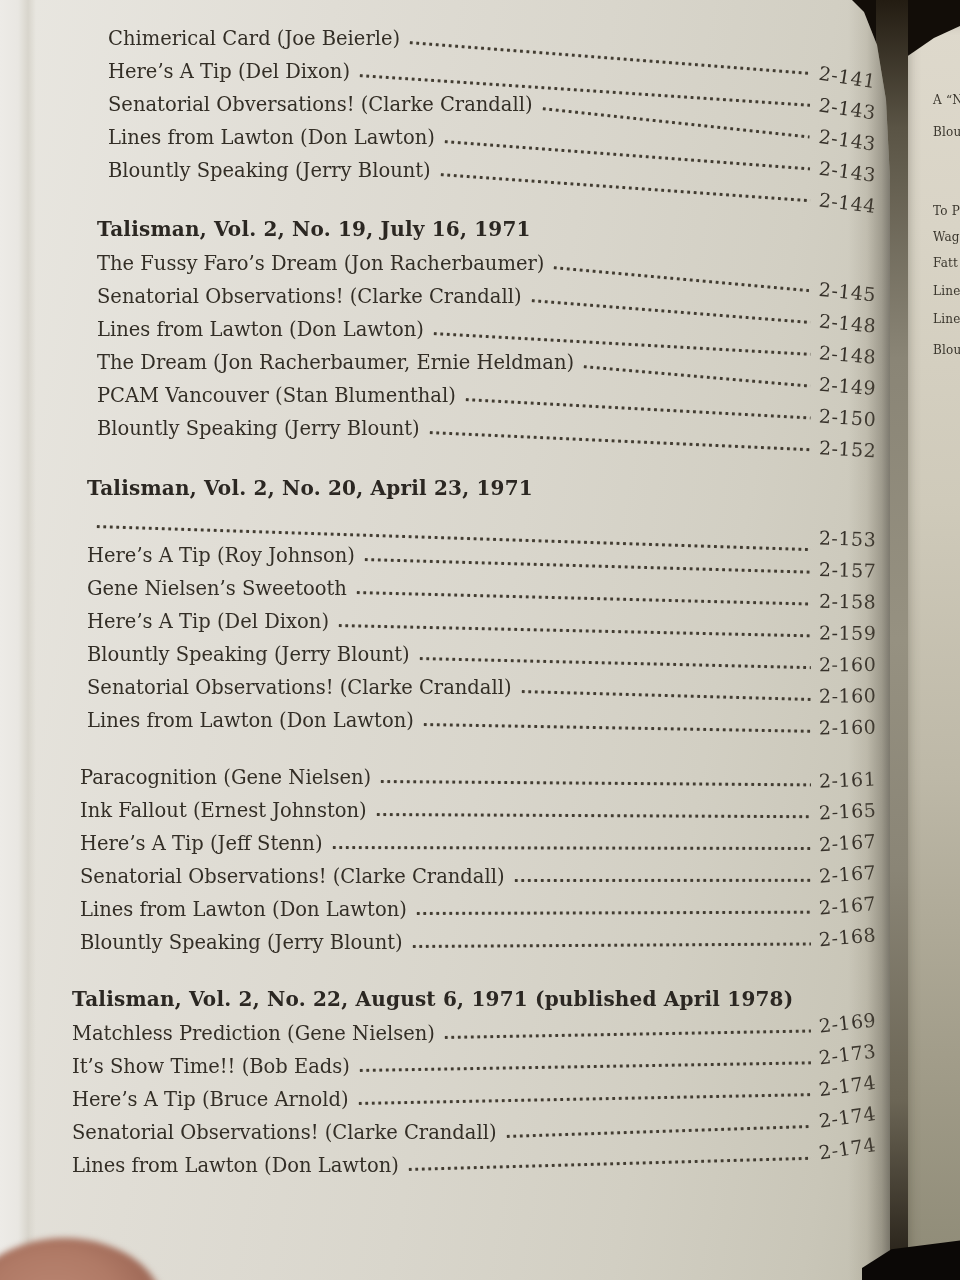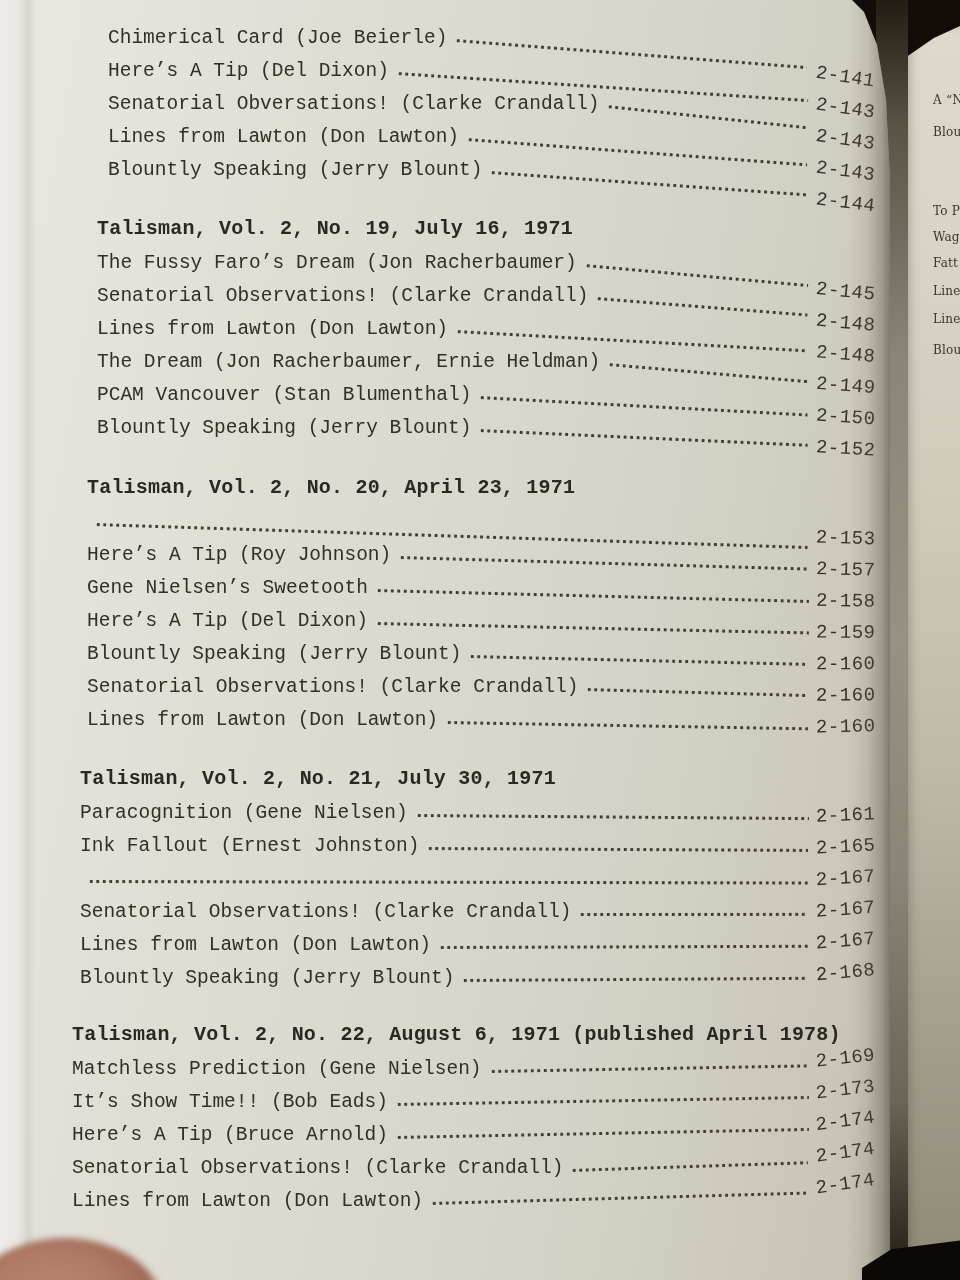--- a/index.html
+++ b/index.html
@@ -23,21 +23,20 @@
   
   .gap-strip{
     position:absolute;left:876px;top:0;width:32px;height:1280px;z-index:2;
     background:linear-gradient(180deg,#231c12 0%,#5a5445 10%,#8a8576 28%,#969181 50%,#8a8576 68%,#6b6555 86%,#201a12 100%);
   }
   
   .main-page{
     position:absolute;left:0;top:0;width:890px;height:1280px;z-index:3;
     background:linear-gradient(100deg,#e9e7e1 0%,#e0ddd5 30%,#d9d6cc 55%,#d2cfc3 75%,#c9c6b8 92%,#c2bfb0 100%);
     clip-path:polygon(0 0,852px 0,864px 12px,877px 45px,886px 100px,890px 180px,890px 100%,0 100%);
-    font-family:Liberation Mono, monospace;
   }
   .main-page::before{ 
     content:"";position:absolute;left:0;top:0;width:36px;height:100%;
     background:linear-gradient(90deg,#edebe7 0%,#e9e7e2 50%,#d8d5cc 78%,rgba(216,213,204,0) 100%);
   }
   .main-page::after{ 
     content:"";position:absolute;right:0;top:0;width:42px;height:100%;
     background:linear-gradient(90deg,rgba(0,0,0,0) 0%,rgba(120,112,92,.16) 45%,rgba(70,64,50,.34) 80%,rgba(40,36,28,.48) 100%);
   }
   
@@ -187,32 +186,32 @@
           <div class="leader" style="transform: rotate(1.57deg);"></div>
           <span class="toc-num" style="transform: translateY(8.8px) rotate(-0.6deg);">2-160</span>
         </div>
         <div class="toc-row">
           <span class="toc-title">Lines from Lawton (Don Lawton)</span>
           <div class="leader" style="transform: rotate(1deg);"></div>
           <span class="toc-num" style="transform: translateY(7.5px) rotate(-1.1deg);">2-160</span>
         </div>
       </div>
       <div class="toc-section" style="padding-left: 80px; margin-top: 24px;">
-        <div class="toc-heading">Talisman, Vol. 2, No. 21, July 30, 1971</div>
         <div class="toc-row">
           <span class="toc-title">Paracognition (Gene Nielsen)</span>
           <div class="leader" style="transform: rotate(0.45deg);"></div>
           <span class="toc-num" style="transform: translateY(3.8px) rotate(-2.4deg);">2-161</span>
         </div>
         <div class="toc-row">
           <span class="toc-title">Ink Fallout (Ernest Johnston)</span>
           <div class="leader" style="transform: rotate(0.29deg);"></div>
           <span class="toc-num" style="transform: translateY(2.5px) rotate(-2.9deg);">2-165</span>
         </div>
         <div class="toc-row">
+          <span class="toc-title">Here’s A Tip (Jeff Stenn)</span>
           <div class="leader" style="transform: rotate(0.12deg);"></div>
           <span class="toc-num" style="transform: translateY(1.2px) rotate(-3.4deg);">2-167</span>
         </div>
         <div class="toc-row">
           <span class="toc-title">Senatorial Observations! (Clarke Crandall)</span>
           <div class="leader" style="transform: rotate(-0.03deg);"></div>
           <span class="toc-num" style="transform: translateY(-0.2px) rotate(-3.9deg);">2-167</span>
         </div>
         <div class="toc-row">
           <span class="toc-title">Lines from Lawton (Don Lawton)</span>

